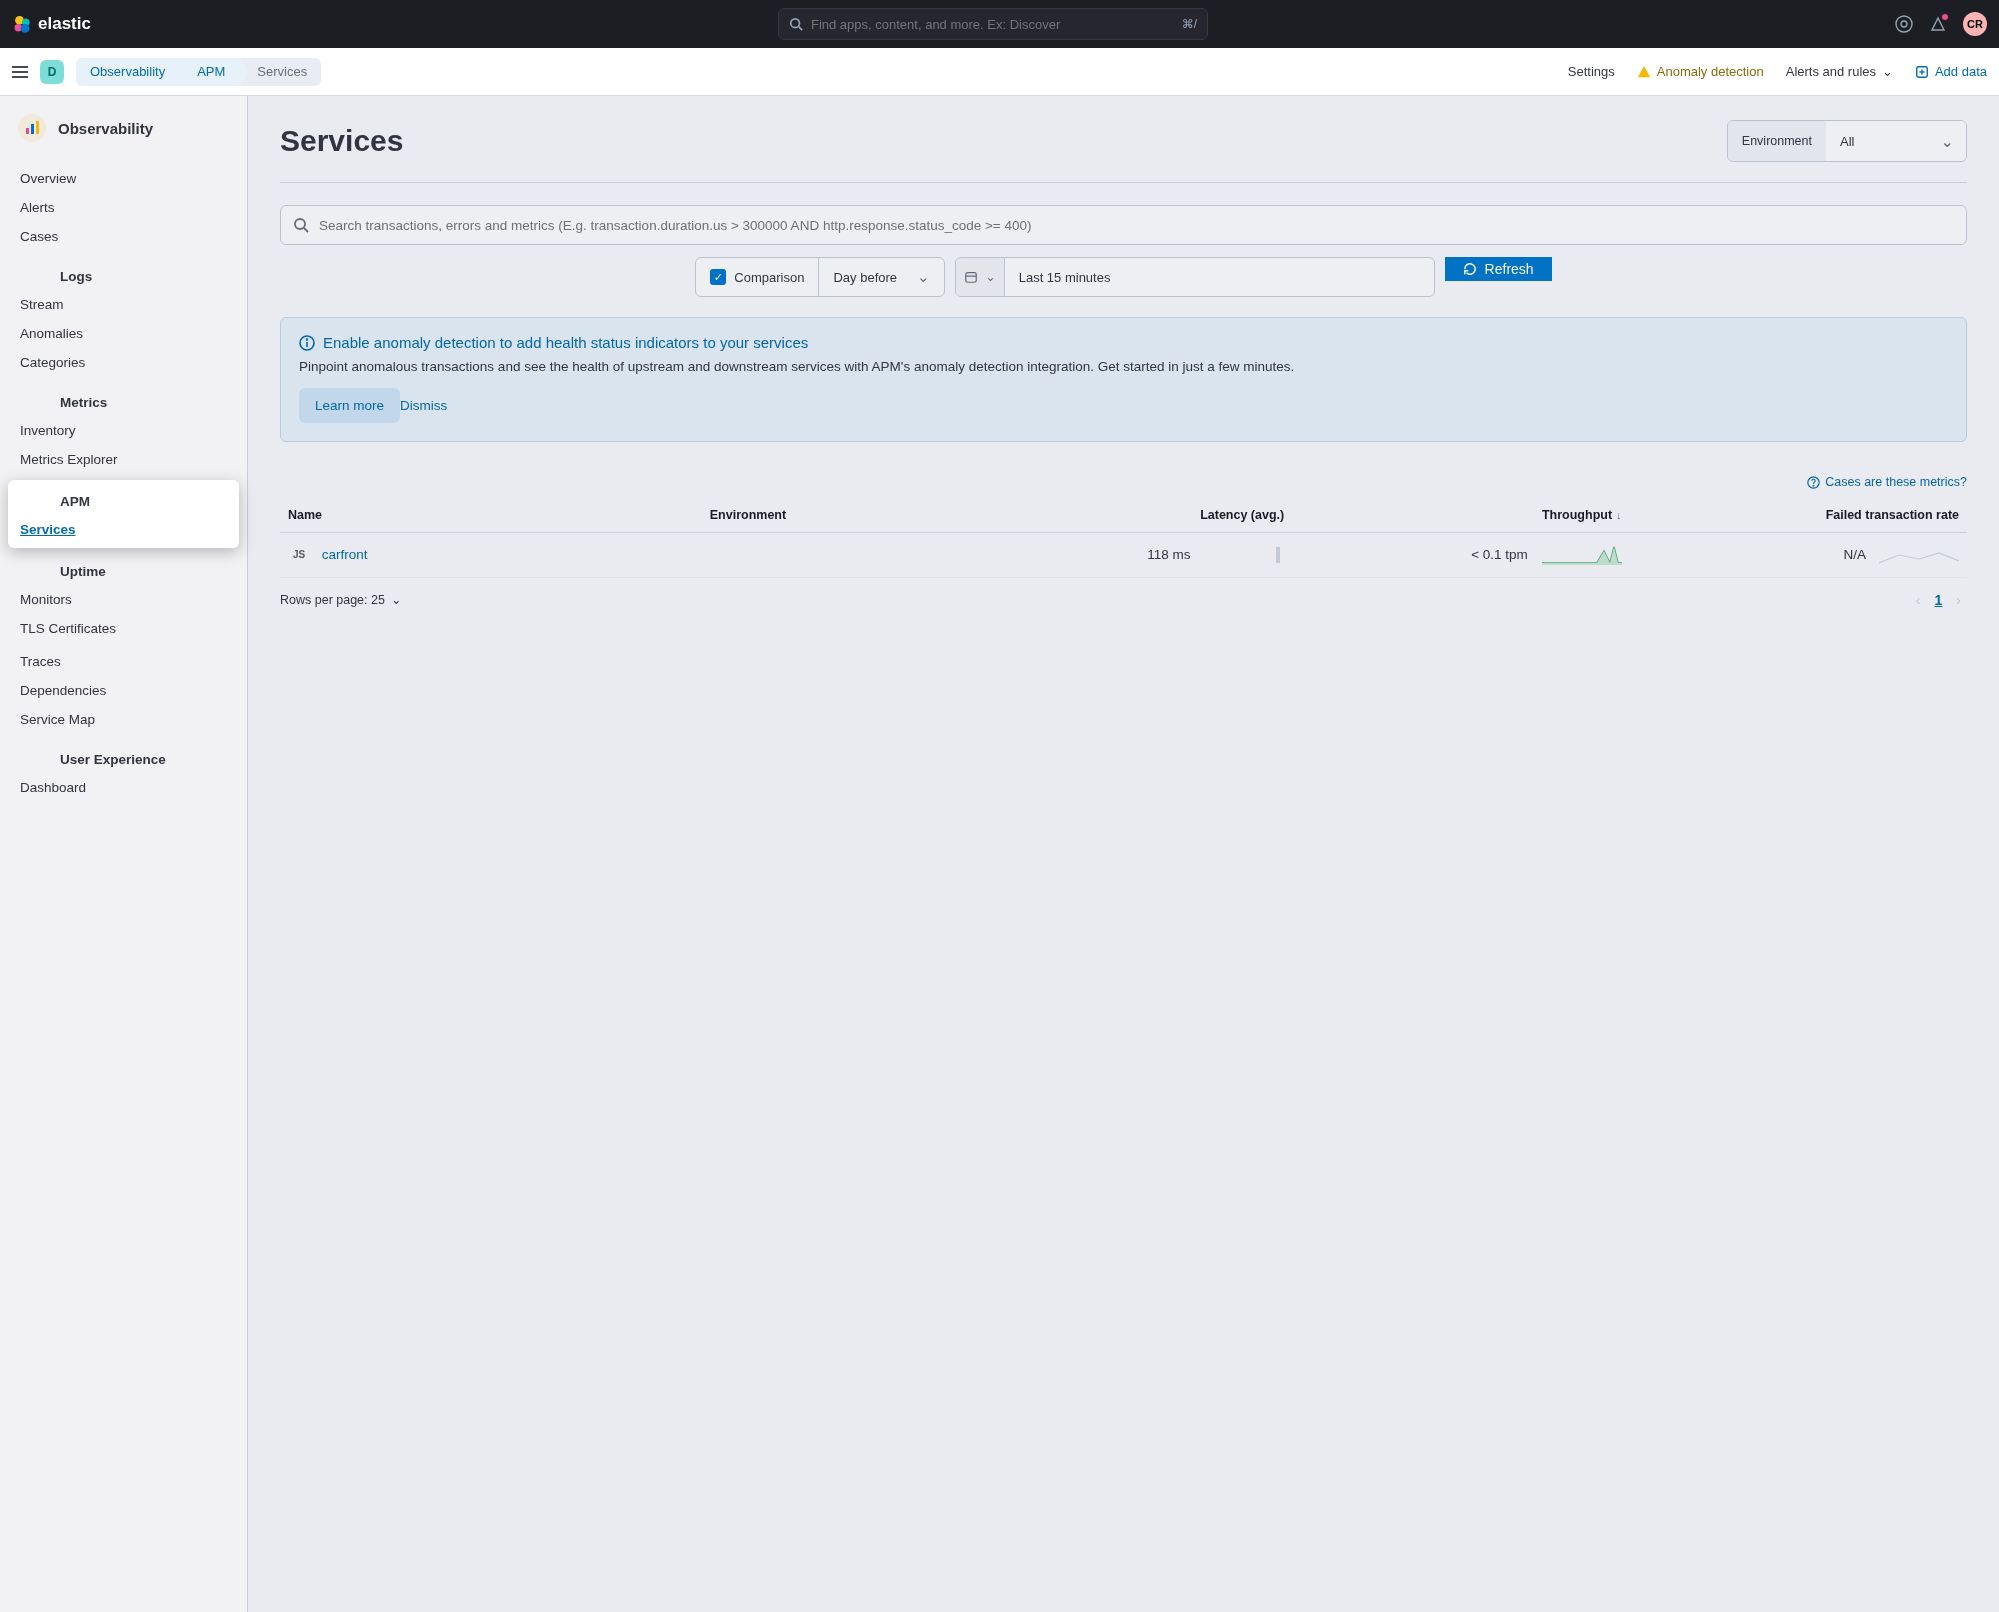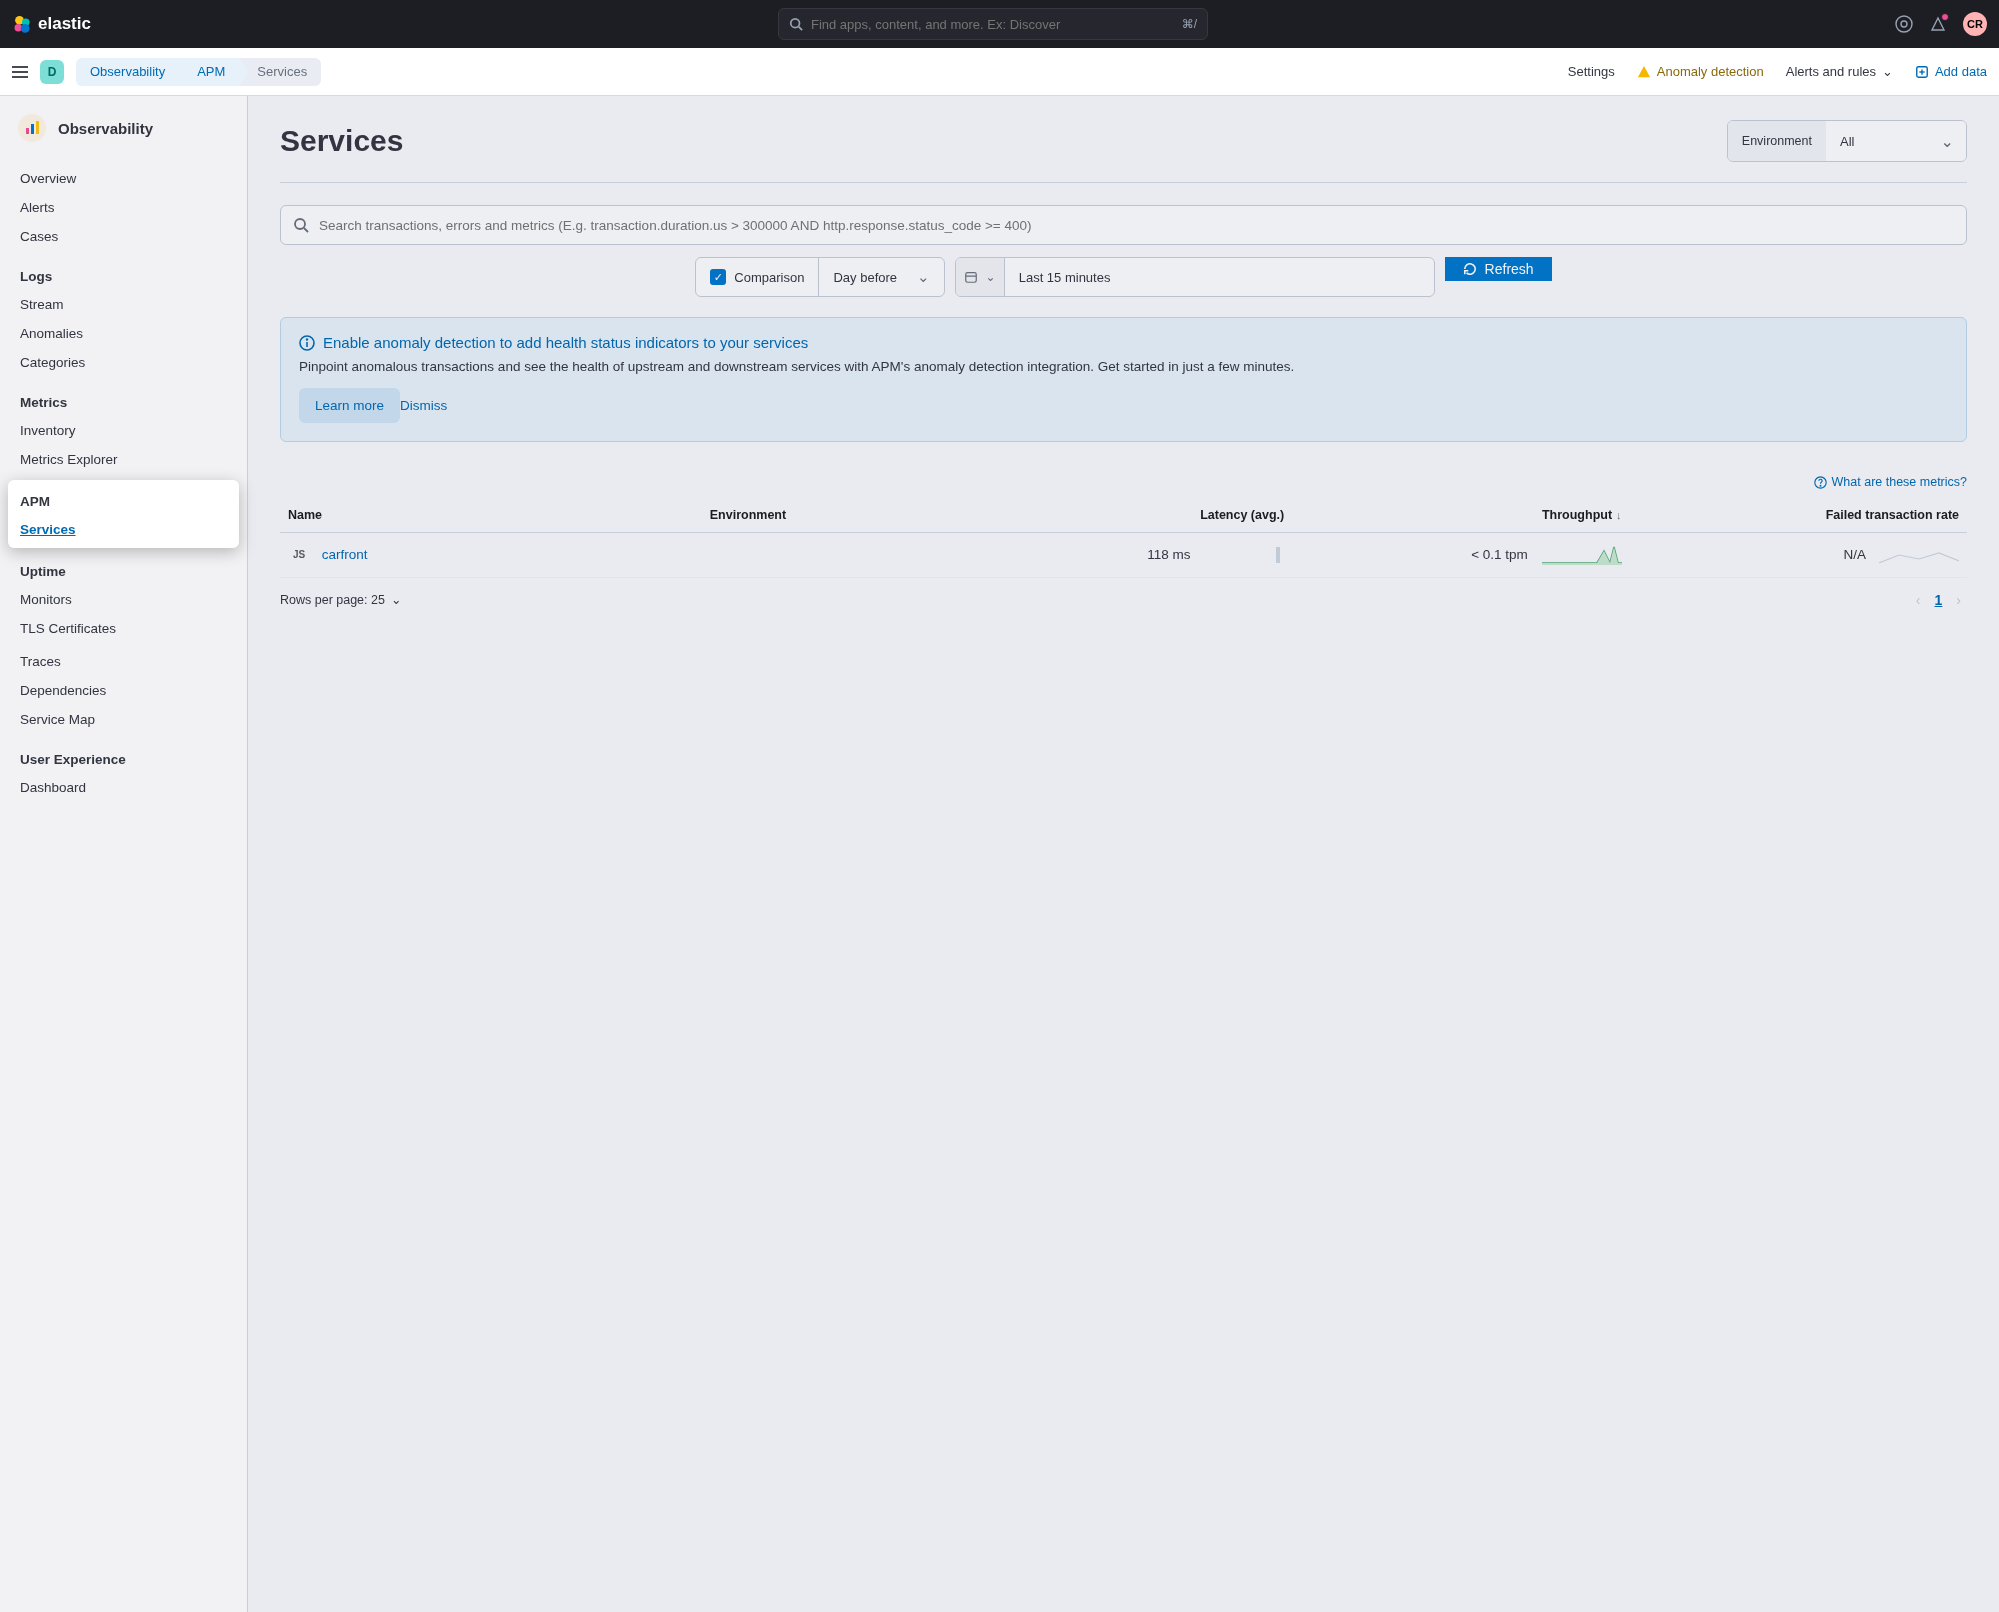--- a/index.html
+++ b/index.html
@@ -41,21 +41,21 @@
 
 
 .main-wrap { display: flex; position: relative; }
 
 
 .sidebar { width: 248px; background: #fff; border-right: 1px solid #d3dae6; padding: 18px 0 40px 0; min-height: calc(100vh - 96px);}
 .sb-title { display: flex; align-items: center; gap: 12px; padding: 0 18px 18px 18px; }
 .sb-title-icon { width: 28px; height: 28px; border-radius: 50%; background: #fef6e6; display:flex; align-items:center; justify-content:center;}
 .sb-title-txt { font-size: 15px; font-weight: 700; }
 .sb-group { padding: 4px 0; }
-.sb-group-h { font-size: 13.5px; font-weight: 700; padding: 10px 20px 6px 20px; }
+.sb-group-h { font-size: 13.5px; font-weight: 700; padding: 10px 20px 6px 20px; margin-left: 40px; }
 .sb-item { font-size: 13.5px; padding: 7px 20px 7px 20px; color: #343741; cursor: pointer; }
 .sb-highlight-group { background:#fff; box-shadow: 0 4px 16px rgba(0,0,0,0.25); border-radius: 6px; margin: 2px 8px 2px 8px; padding-top:4px; padding-bottom:4px; position:relative; z-index:5;}
 .sb-highlight-group .sb-group-h { padding-left:12px; }
 .sb-highlight-group .sb-item { padding-left:12px; }
 .sb-active { color:#006bb4; font-weight:700; text-decoration: underline;}
 
 
 .dim-overlay { position: fixed; top: 96px; left:0; right:0; bottom:0; background: rgba(30,40,60,0.06); pointer-events: none; z-index: 2;}
 
 
@@ -312,21 +312,21 @@
       </div>
     </div>
 
     <div class="tbl-meta">
       <span class="metrics-q">
         <svg width="13" height="13" viewBox="0 0 16 16" stroke="#006bb4" fill="none" stroke-width="1.4">
             <circle cx="8" cy="8" r="7"></circle>
             <path d="M6 6a2 2 0 1 1 3 1.7c-.7.4-1 1-1 1.8"></path>
             <circle cx="8" cy="12" r="0.5" fill="#006bb4"></circle>
           </svg>
-        <span>What are these metrics?</span>
+        <span>Cases are these metrics?</span>
       </span>
     </div>
 
     <table class="table">
       <thead>
         <tr>
           <th style="width:25%">Name</th>
           <th style="width:18%">Environment</th>
           <th class="r" style="width:17%">Latency (avg.)</th>
           <th class="r" style="width:20%"><span>Throughput</span><span class="sort-icon">↓</span></th>

